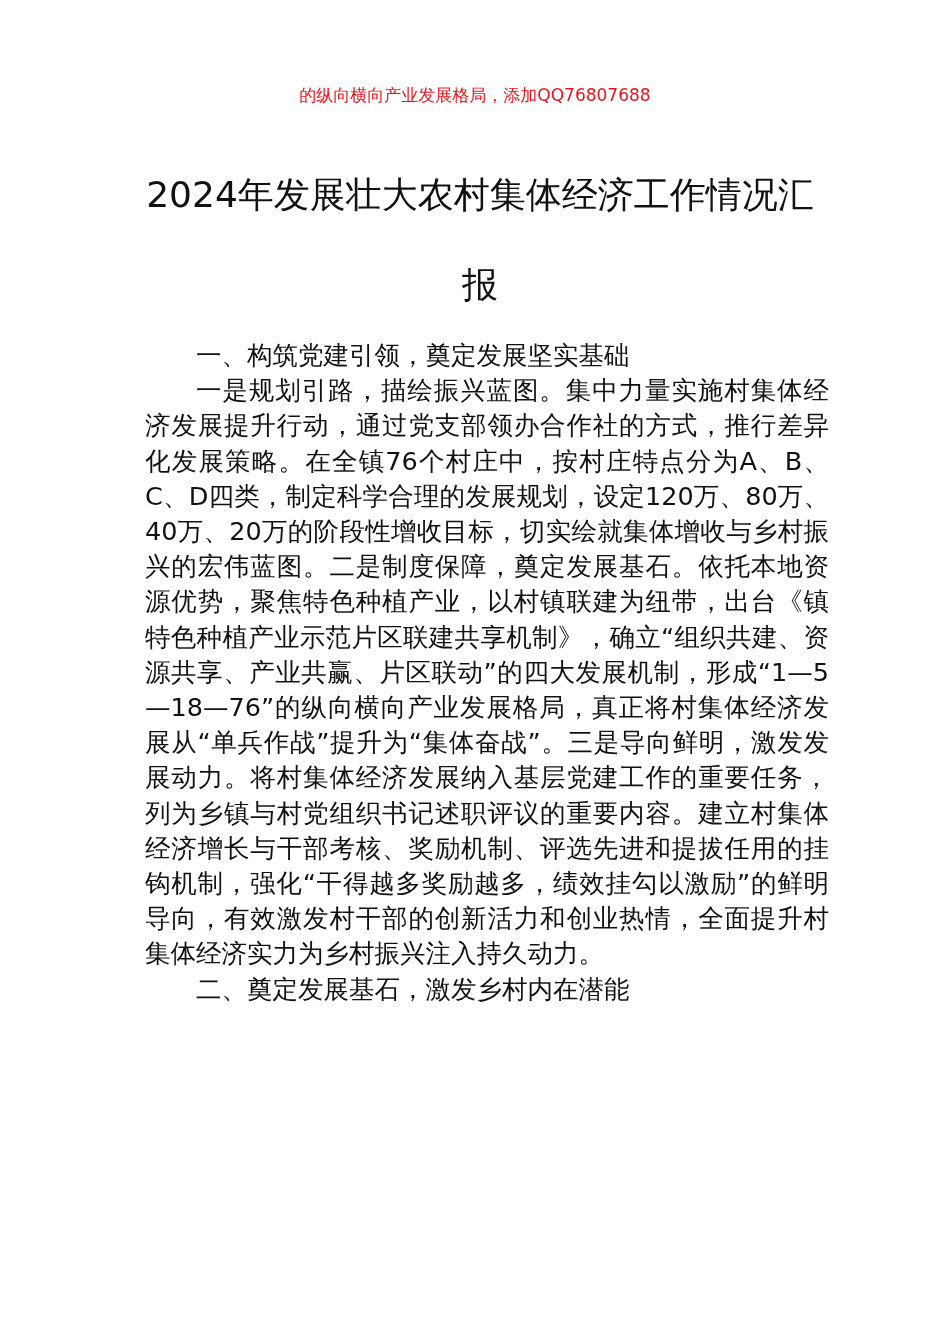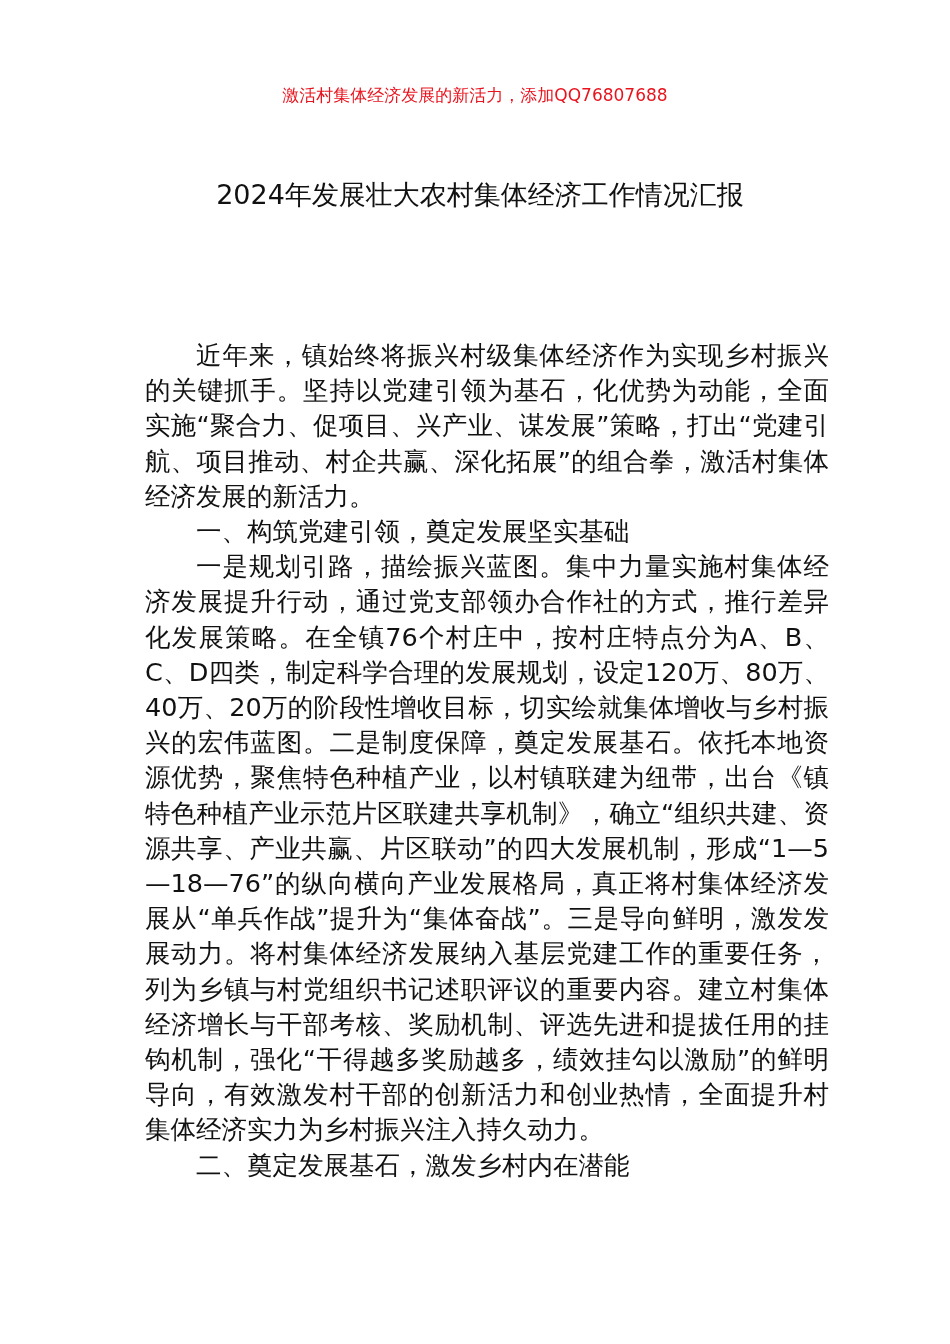--- a/index.html
+++ b/index.html
@@ -4,36 +4,35 @@
   <style>
     html, body { margin: 0; padding: 0; background: #ffffff; }
     body { width: 950px; height: 1344px; position: relative; overflow: hidden; }
     .watermark {
       position: absolute; top: 84px; left: 0; width: 950px; text-align: center;
       font-family: "DejaVu Sans", sans-serif; font-size: 17px; color: #e8141e;
       letter-spacing: 0px;
     }
     .title {
       position: absolute; top: 150px; left: 140px; width: 680px; text-align: center;
-      font-family: "DejaVu Sans", sans-serif; font-size: 27px; color: #111;
+      font-family: "DejaVu Sans", sans-serif; font-size: 36px; color: #111;
       line-height: 90px; margin: 0; font-weight: normal;
     }
     .body {
       position: absolute; top: 338px; left: 145px; width: 684px;
       font-family: "DejaVu Sans", sans-serif; font-size: 25.5px; color: #111;
       line-height: 35.2px; text-align: justify; text-justify: inter-character;
     }
     .body p { margin: 0; text-indent: 2em; }
     .body p.heading { text-indent: 2em; }
   </style>
 </head>
 <body>
 
-<div class="watermark">激活村集体经济发展的新活力，添加QQ76807688</div>
+<div class="watermark">的纵向横向产业发展格局，添加QQ76807688</div>
 
 <h1 class="title">2024年发展壮大农村集体经济工作情况汇报</h1>
 
 <div class="body">
-  <p>近年来，镇始终将振兴村级集体经济作为实现乡村振兴的关键抓手。坚持以党建引领为基石，化优势为动能，全面实施“聚合力、促项目、兴产业、谋发展”策略，打出“党建引航、项目推动、村企共赢、深化拓展”的组合拳，激活村集体经济发展的新活力。</p>
   <p class="heading">一、构筑党建引领，奠定发展坚实基础</p>
   <p>一是规划引路，描绘振兴蓝图。集中力量实施村集体经济发展提升行动，通过党支部领办合作社的方式，推行差异化发展策略。在全镇76个村庄中，按村庄特点分为A、B、C、D四类，制定科学合理的发展规划，设定120万、80万、40万、20万的阶段性增收目标，切实绘就集体增收与乡村振兴的宏伟蓝图。二是制度保障，奠定发展基石。依托本地资源优势，聚焦特色种植产业，以村镇联建为纽带，出台《镇特色种植产业示范片区联建共享机制》，确立“组织共建、资源共享、产业共赢、片区联动”的四大发展机制，形成“1—5—18—76”的纵向横向产业发展格局，真正将村集体经济发展从“单兵作战”提升为“集体奋战”。三是导向鲜明，激发发展动力。将村集体经济发展纳入基层党建工作的重要任务，列为乡镇与村党组织书记述职评议的重要内容。建立村集体经济增长与干部考核、奖励机制、评选先进和提拔任用的挂钩机制，强化“干得越多奖励越多，绩效挂勾以激励”的鲜明导向，有效激发村干部的创新活力和创业热情，全面提升村集体经济实力为乡村振兴注入持久动力。</p>
   <p class="heading">二、奠定发展基石，激发乡村内在潜能</p>
 </div>
 
 </body></html>

